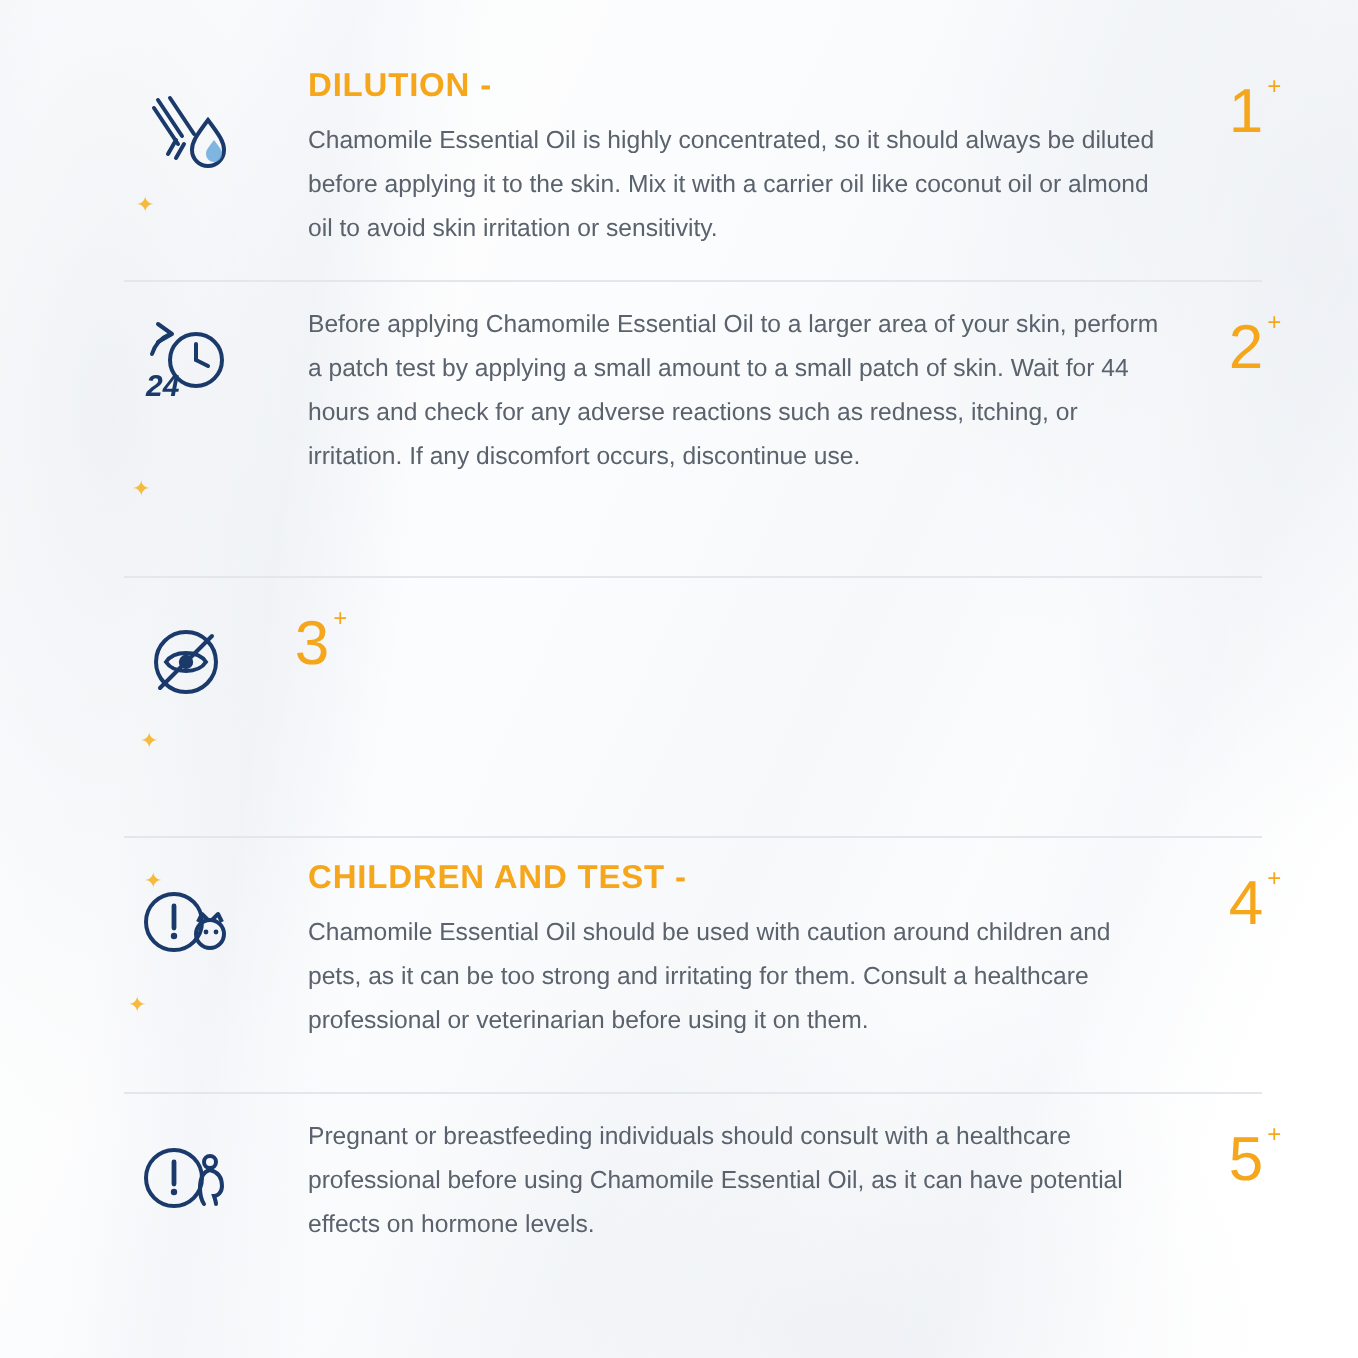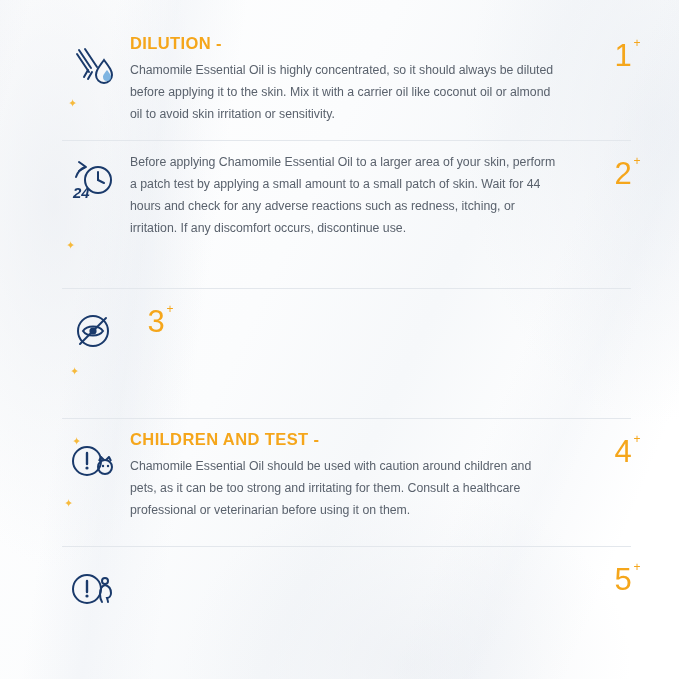--- a/index.html
+++ b/index.html
@@ -70,20 +70,21 @@
     display: flex;
     align-items: center;
     justify-content: center;
     padding-top: 18px;
   }
 
   .text-cell {
     flex: 1 1 auto;
     padding-top: 12px;
     padding-right: 6px;
+    margin-left: 24px;
   }
 
   .num-cell {
     width: 52px;
     flex: 0 0 52px;
     display: flex;
     align-items: flex-start;
     justify-content: center;
     padding-top: 18px;
   }
@@ -266,20 +267,21 @@
             <circle cx="22" cy="25" r="14" fill="none" stroke="#1a3a6b" stroke-width="2"></circle>
             <line x1="22" y1="17" x2="22" y2="28" stroke="#1a3a6b" stroke-width="2.4" stroke-linecap="round"></line>
             <circle cx="22" cy="32" r="1.6" fill="#1a3a6b"></circle>
             <circle cx="40" cy="17" r="3" fill="none" stroke="#1a3a6b" stroke-width="2"></circle>
             <path d="M40 21 c-4 1 -5 5 -5 9 c0 5 2 8 2 8" fill="none" stroke="#1a3a6b" stroke-width="2" stroke-linecap="round"></path>
             <path d="M40 21 c4 1 6 4 6 8 c0 3 -2 5 -4 5 c0 0 1 3 1 4" fill="none" stroke="#1a3a6b" stroke-width="2" stroke-linecap="round"></path>
           </svg>
         </span>
       </div>
       <div class="text-cell">
+        <p class="body">Pregnant or breastfeeding individuals should consult with a healthcare professional before using Chamomile Essential Oil, as it can have potential effects on hormone levels.</p>
       </div>
       <div class="num-cell">
         <span class="num">
           <span>5</span><span class="plus">+</span>
         </span>
       </div>
     </li>
 
   </ul>
 </div>

